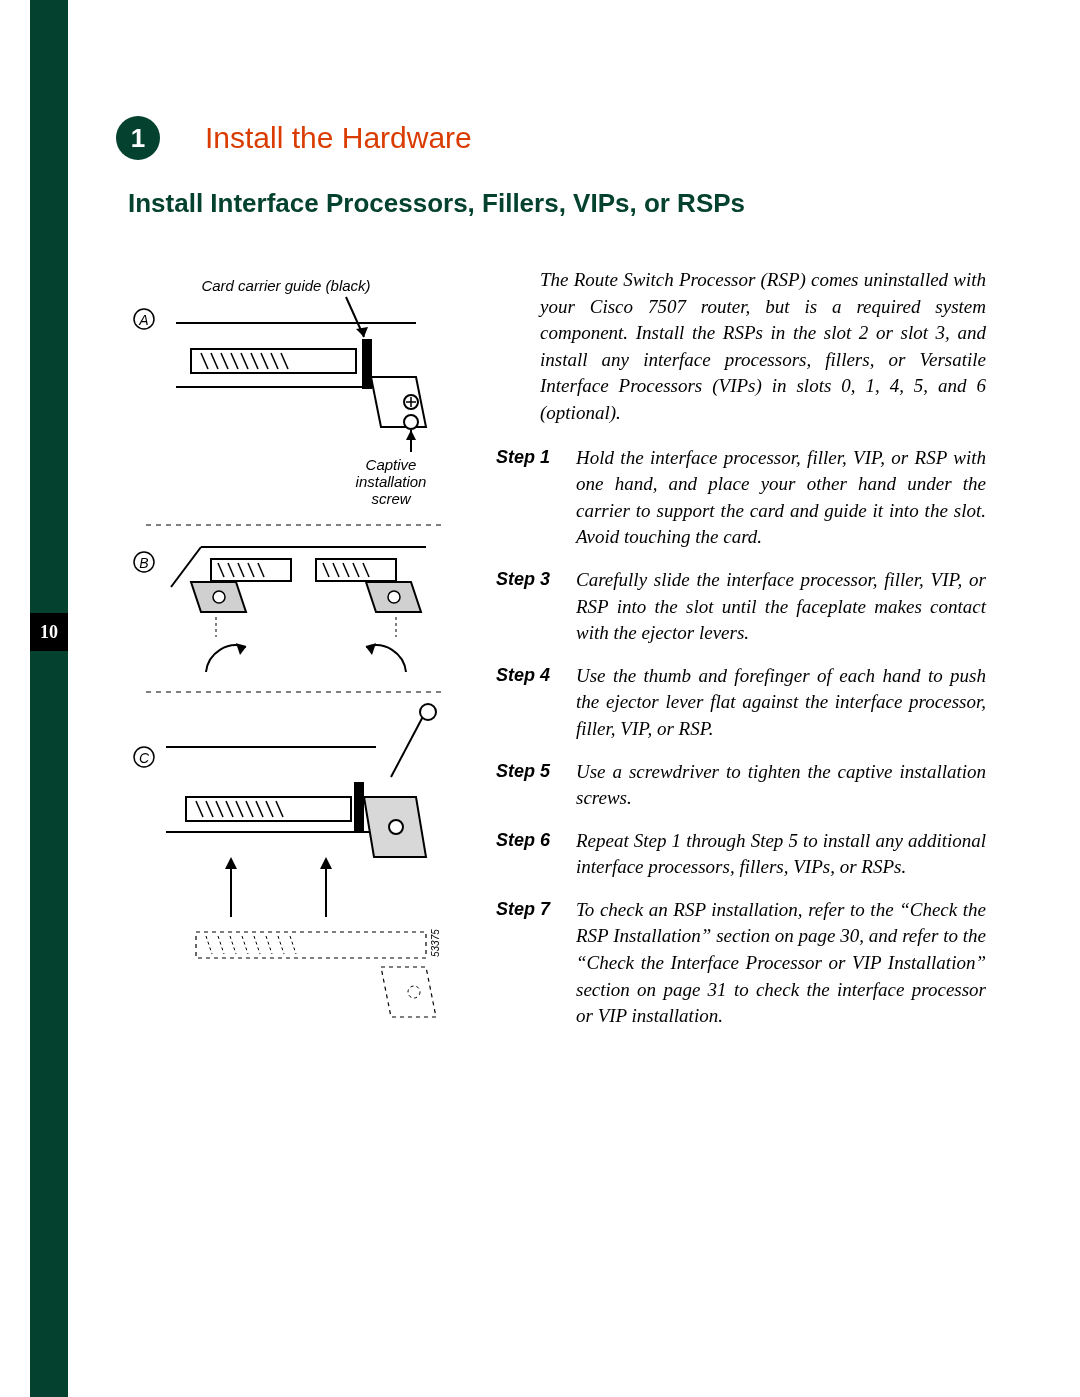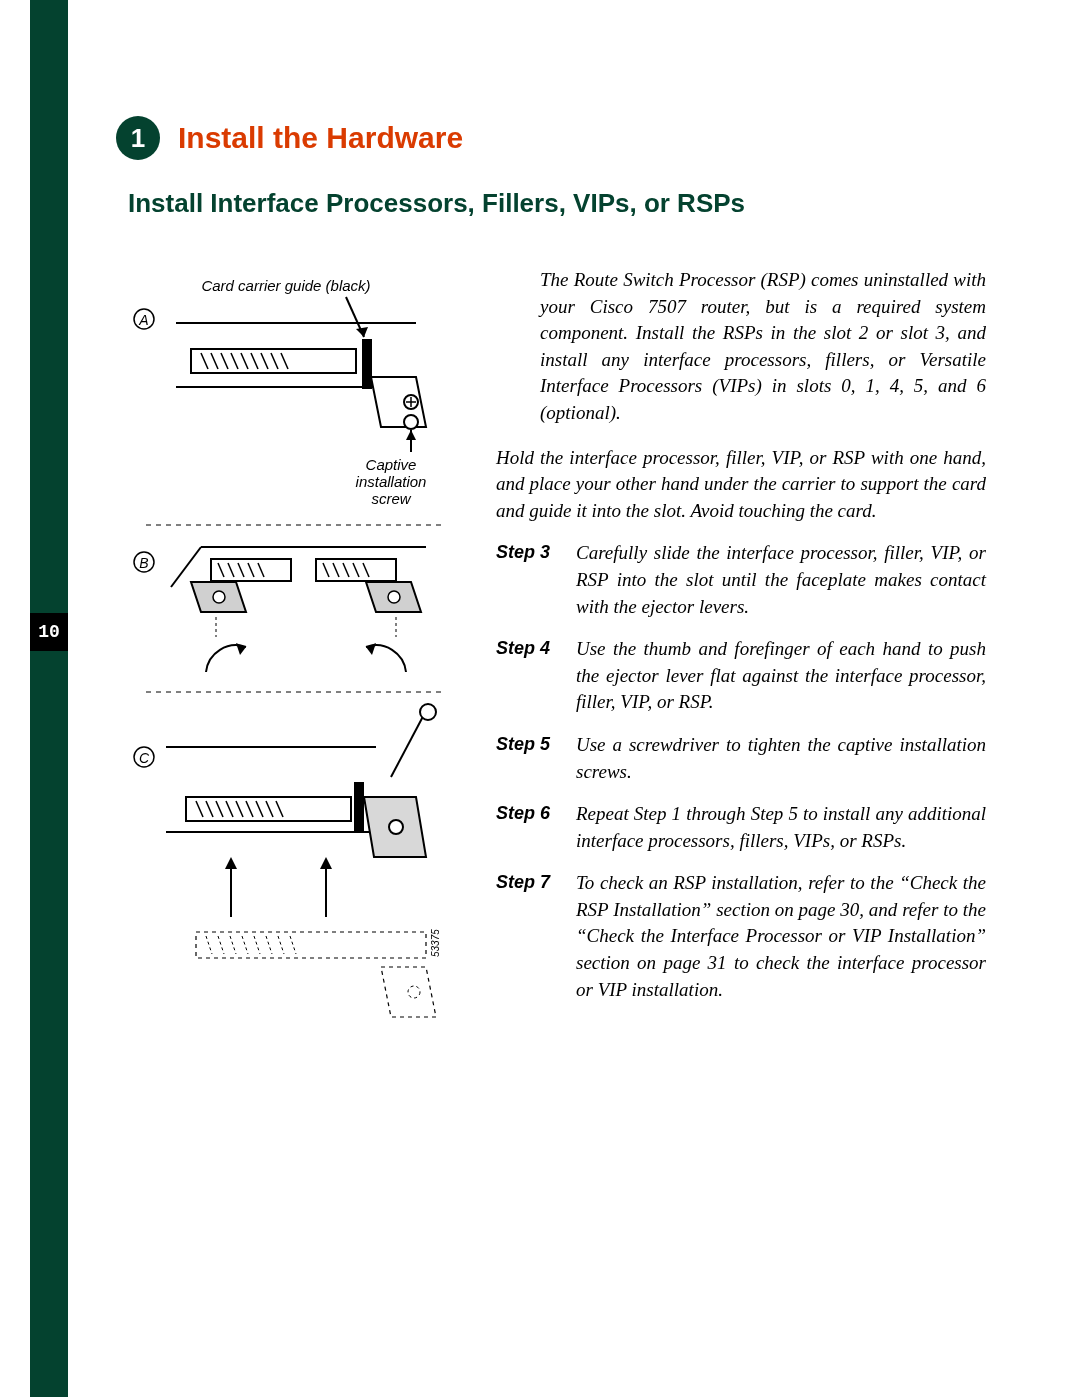--- a/index.html
+++ b/index.html
@@ -19,21 +19,21 @@
     background: #04422f;
   }
   .page-number-box {
     position: absolute;
     left: 30px;
     top: 613px;
     width: 38px;
     height: 38px;
     background: #000;
     color: #fff;
-    font-family: Liberation Mono, monospace;
+    font-family: Liberation Serif, serif;
     font-weight: bold;
     font-size: 18px;
     display: flex;
     align-items: center;
     justify-content: center;
   }
   .content {
     position: absolute;
     left: 116px;
     top: 116px;
@@ -50,23 +50,24 @@
     color: #fff;
     font-family: Arial, Helvetica, sans-serif;
     font-weight: bold;
     font-size: 26px;
     vertical-align: middle;
     margin-right: 14px;
   }
   .chapter-title {
     color: #da3b01;
     font-family: Arial, Helvetica, sans-serif;
-    font-weight: bold;
+    font-weight: normal;
     font-size: 30px;
     vertical-align: middle;
+    margin-left: 27px;
   }
   .section-title {
     color: #04422f;
     font-family: Arial, Helvetica, sans-serif;
     font-weight: bold;
     font-size: 26px;
     margin-top: 28px;
     margin-left: 12px;
   }
   .two-col {
@@ -268,20 +269,21 @@
         <circle cx="298" cy="715" r="6" fill="none" stroke="#000" stroke-width="1" stroke-dasharray="3 3"></circle>
 
         <text x="323" y="680" class="smallnum" transform="rotate(-90 323 680)">53375</text>
       </svg>
     </div>
 
     <div class="text-col">
       <p class="intro">The Route Switch Processor (RSP) comes uninstalled with your Cisco 7507 router, but is a required system component. Install the RSPs in the slot 2 or slot 3, and install any interface processors, fillers, or Versatile Interface Processors (VIPs) in slots 0, 1, 4, 5, and 6 (optional).</p>
 
       <div class="step-row">
+        <div class="step-label">Step 1</div>
         <div class="step-text">Hold the interface processor, filler, VIP, or RSP with one hand, and place your other hand under the carrier to support the card and guide it into the slot. Avoid touching the card.</div>
       </div>
       <div class="step-row">
         <div class="step-label">Step 3</div>
         <div class="step-text">Carefully slide the interface processor, filler, VIP, or RSP into the slot until the faceplate makes contact with the ejector levers.</div>
       </div>
       <div class="step-row">
         <div class="step-label">Step 4</div>
         <div class="step-text">Use the thumb and forefinger of each hand to push the ejector lever flat against the interface processor, filler, VIP, or RSP.</div>
       </div>

